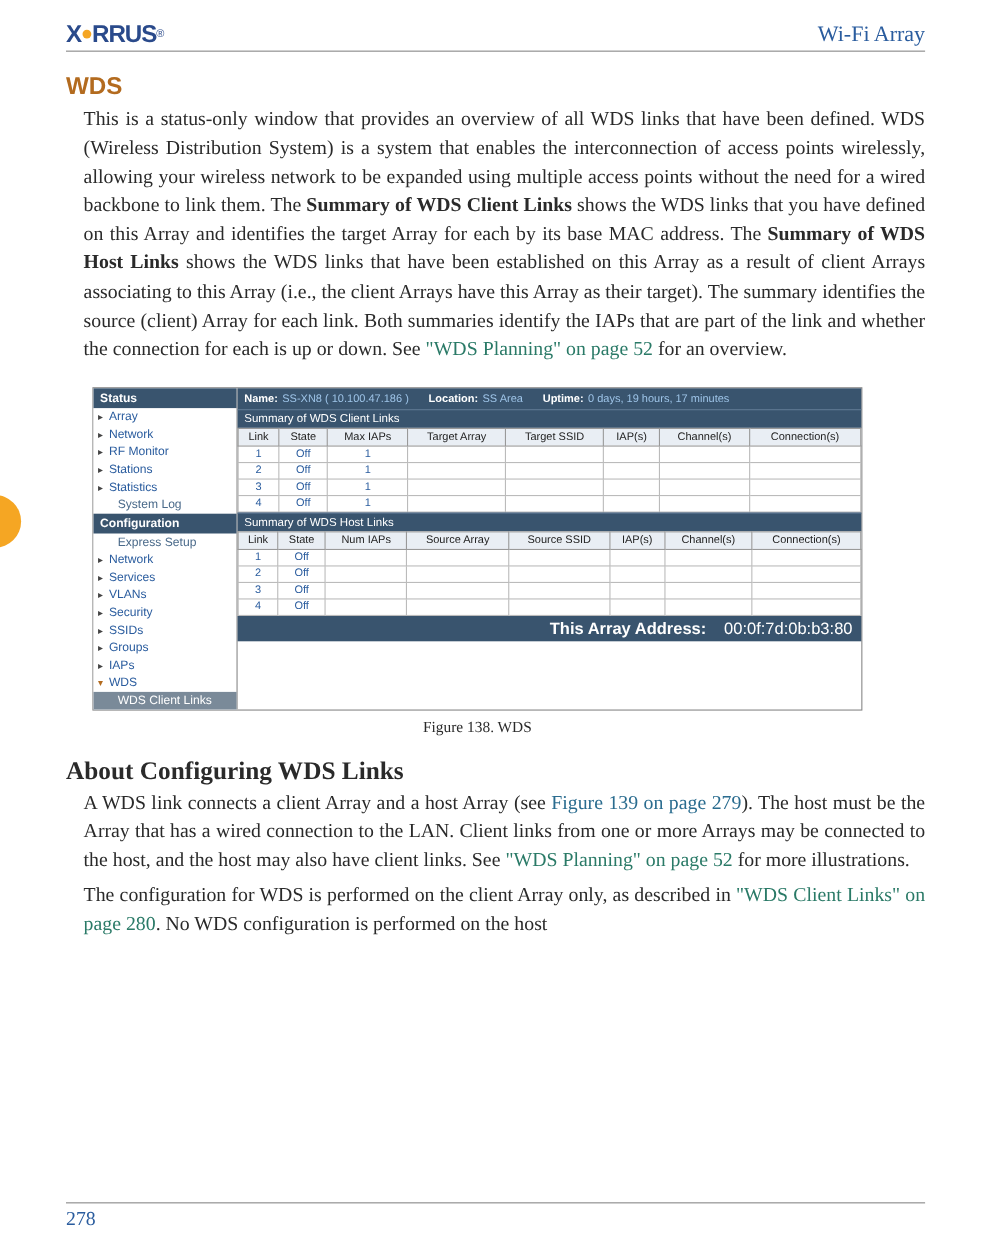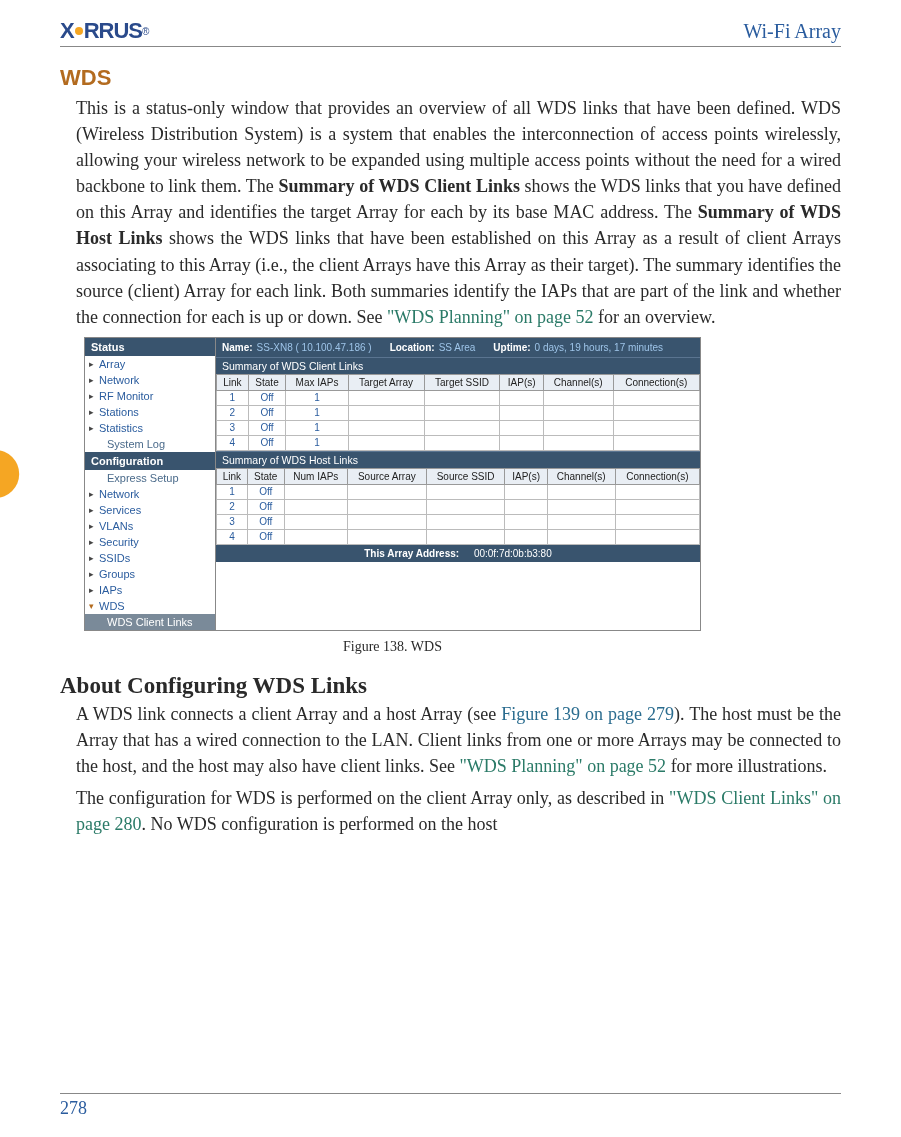--- a/index.html
+++ b/index.html
@@ -68,22 +68,22 @@
     position: absolute;
     left: 0;
     top: 450px;
     width: 48px; height: 48px;
     border-radius: 50%;
     background: #f5a623;
     transform: translateX(-60%);
   }
   
   .figure-wrap {
-    margin: 7px 0 0 24px;
-    width: 617px;
+    margin: 22px 0 0 24px;
+    width: 700px;
   }
   .fig-caption {
     text-align: center;
     font-size: 14px;
     margin: 8px 0 18px 0;
     font-family: "Palatino Linotype", Palatino, serif;
   }
   .screenshot {
     border: 1px solid #888;
     font-family: Arial, Helvetica, sans-serif;
@@ -156,23 +156,23 @@
   table.wds td {
     border: 1px solid #bbb;
     padding: 1px 3px;
     text-align: center;
     height: 12px;
     color: #2a5c9e;
   }
   .sshot-footer {
     background: #39546e;
     color:#fff;
-    text-align: center;
+    text-align: right;
     padding: 3px 8px;
-    font-size: 10px;
+    font-size: 15px;
   }
   .sshot-footer .lbl { font-weight:bold; margin-right:12px;}
   .subhead {
     font-family: "Palatino Linotype", Palatino, serif;
     font-weight: bold;
     font-size: 23px;
     margin: 14px 0 2px 0;
   }
   .footer {
     position: absolute;

